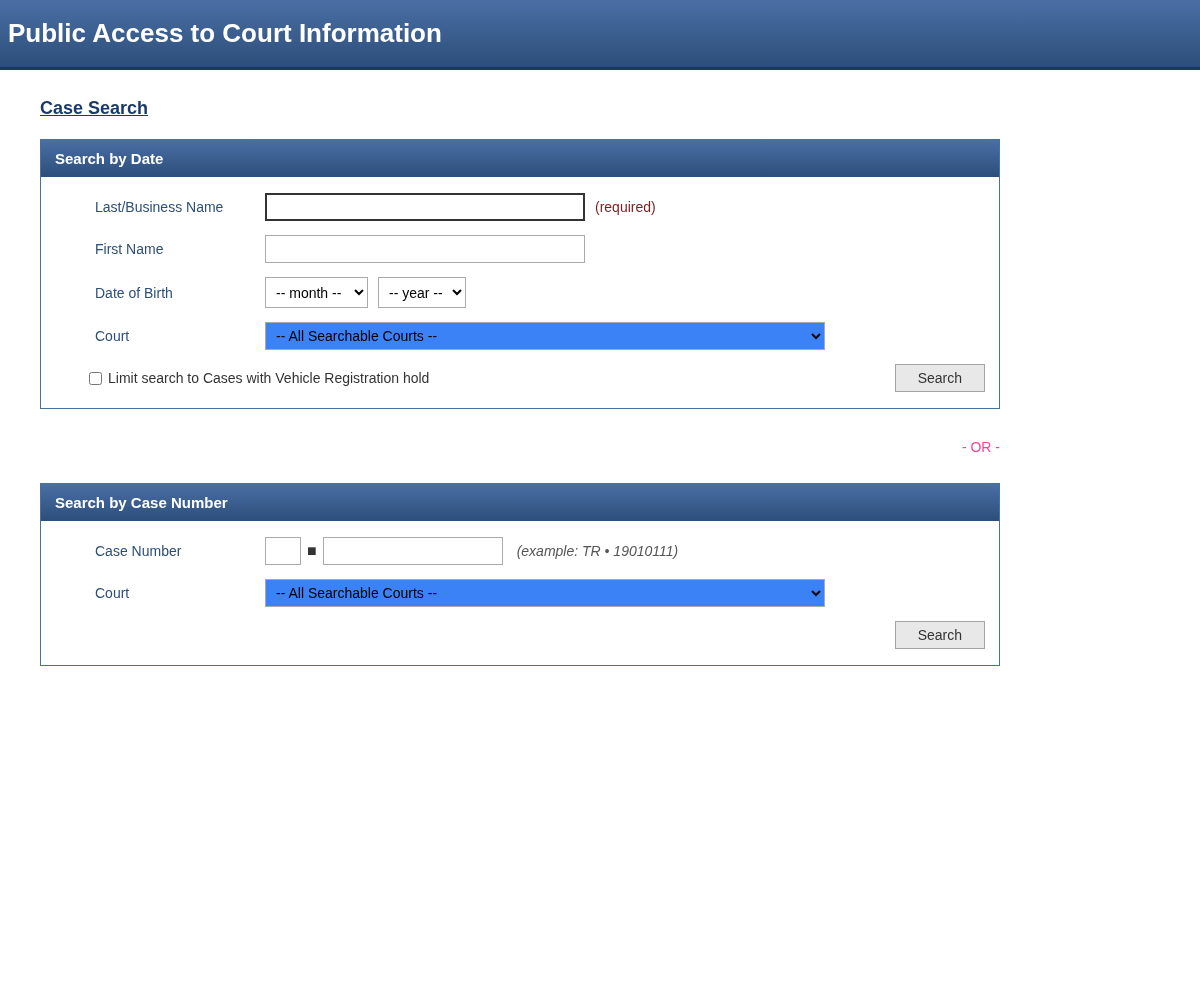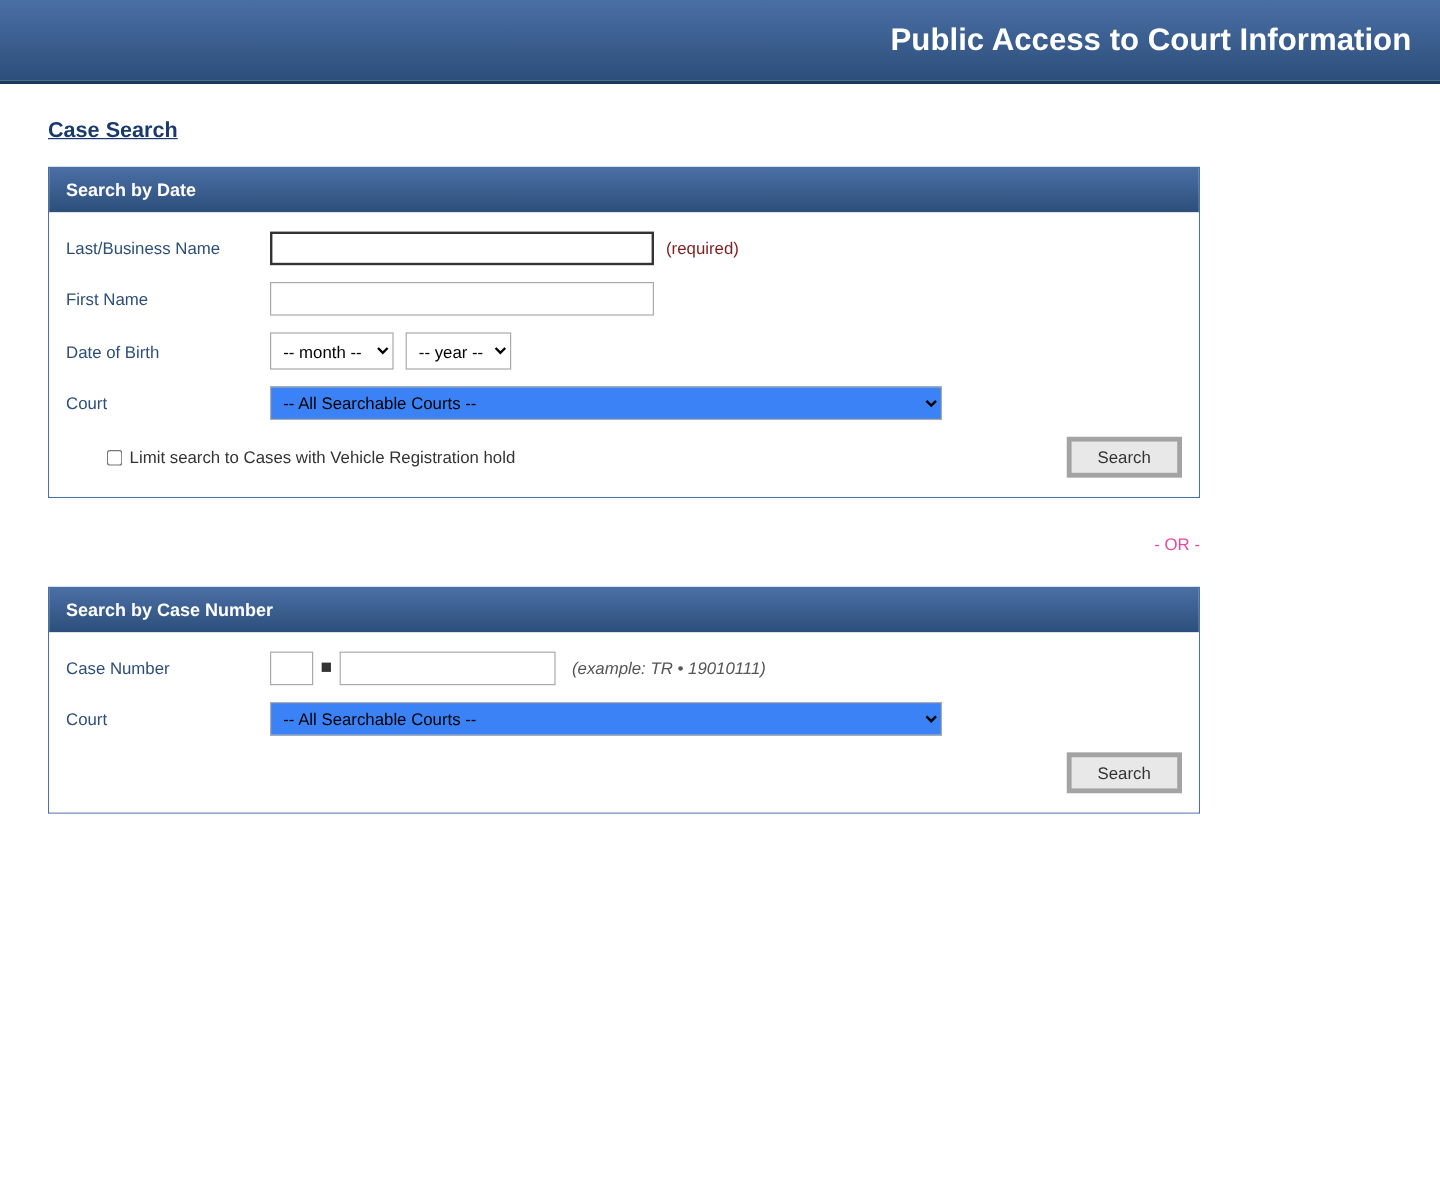--- a/index.html
+++ b/index.html
@@ -10,23 +10,22 @@
 
     body {
       font-family: Arial, sans-serif;
       font-size: 14px;
       background-color: #ffffff;
       color: #333;
     }
 
     .page-header {
       background: linear-gradient(to bottom, #4a6fa5, #2c4e7a);
-      padding: 18px 24px;
+      padding: 18px 8px;
       border-bottom: 3px solid #1a3a5c;
-      text-align: right;
     }
 
     .page-header h1 {
       color: #ffffff;
       font-size: 26px;
       font-weight: bold;
     }
 
     .page-content {
       padding: 28px 40px;
@@ -64,20 +63,21 @@
       display: flex;
       align-items: center;
       margin-bottom: 14px;
     }
 
     .form-label {
       width: 170px;
       color: #2c4e7a;
       font-size: 14px;
       flex-shrink: 0;
+      margin-left: 40px;
     }
 
     .form-input-text {
       border: 2px solid #333;
       padding: 4px 6px;
       font-size: 14px;
       height: 28px;
       width: 320px;
     }
 
@@ -131,21 +131,21 @@
       display: flex;
       align-items: center;
       gap: 6px;
       color: #333;
       font-size: 14px;
       padding-left: 34px;
     }
 
     .search-button {
       background-color: #e8e8e8;
-      border: 4px solid #a3a3a3;
+      border: 1px solid #a3a3a3;
       padding: 5px 22px;
       font-size: 14px;
       cursor: pointer;
       color: #333;
     }
 
     .or-divider {
       text-align: right;
       font-size: 14px;
       color: #ec4899;

